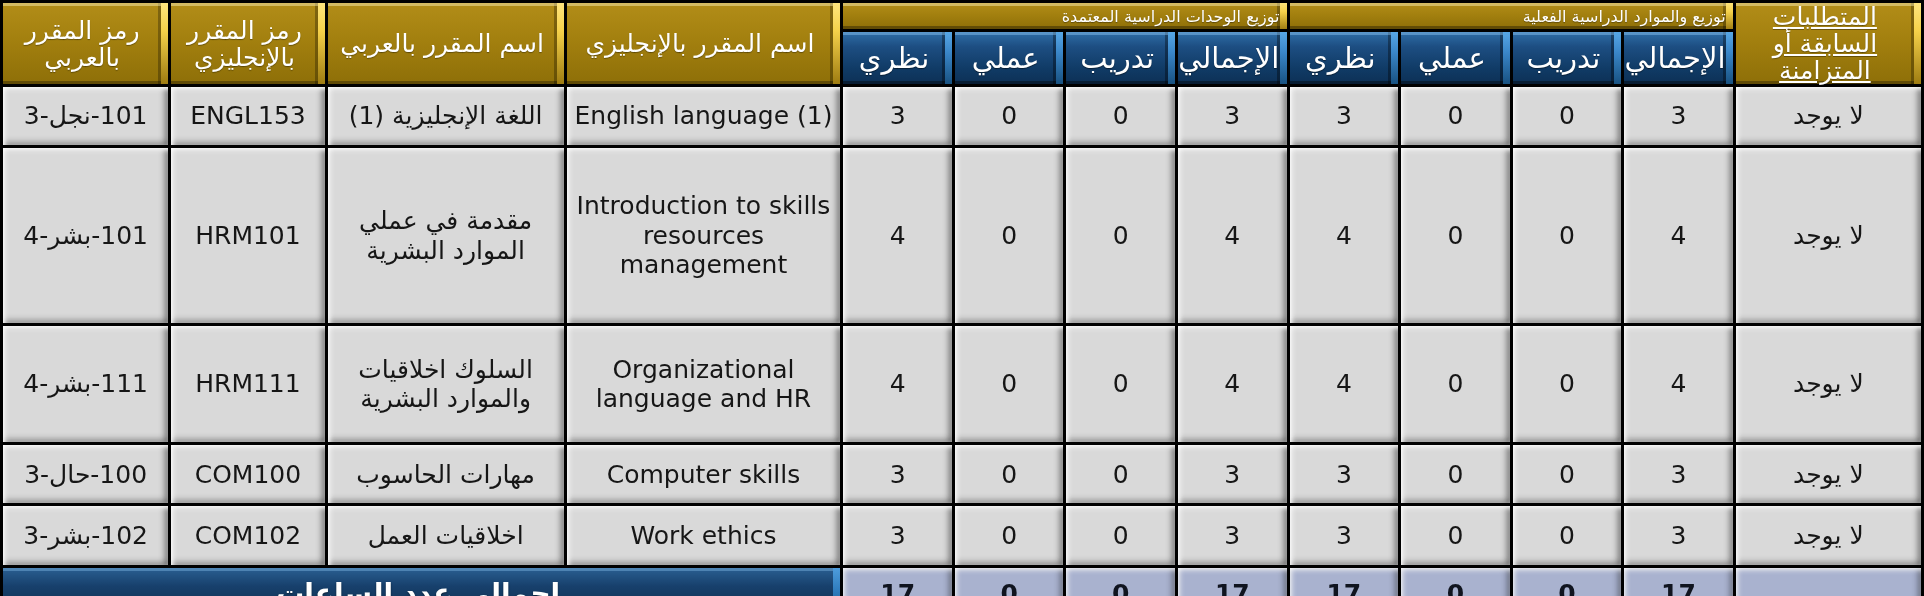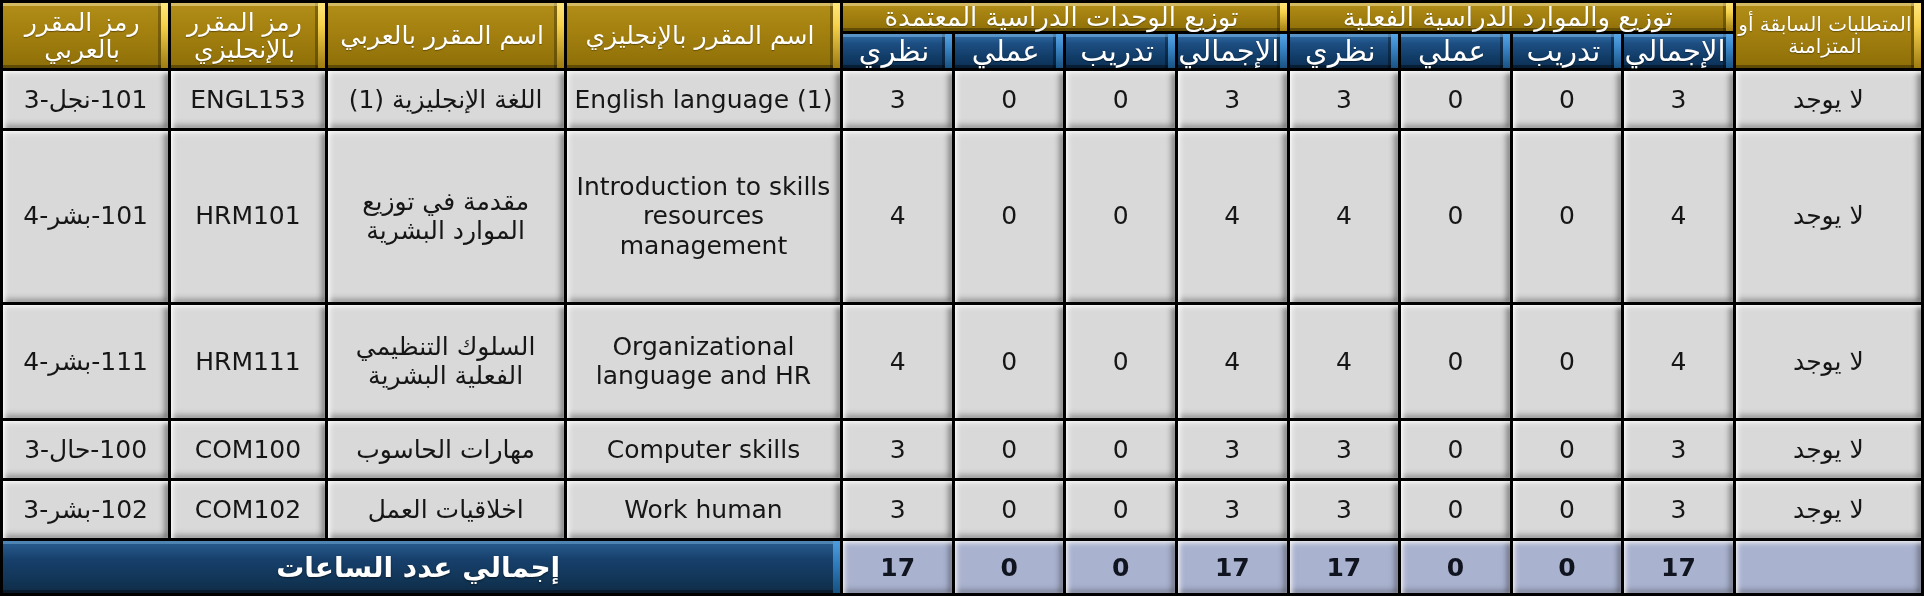--- a/index.html
+++ b/index.html
@@ -36,22 +36,22 @@
     border-right:7px solid;
     border-image:linear-gradient(180deg,#ffe680 0%,#f5d14a 35%,#9c7a10 100%) 1;
     box-shadow:
       inset 0 3px 0 rgba(255,245,190,.45),
       inset -3px 0 0 rgba(0,0,0,.28),
       inset 0 -3px 0 rgba(0,0,0,.33);
     text-shadow:0 1px 1px rgba(0,0,0,.35);
     letter-spacing:0;
     margin-top:48px;
   }
-  .gold.wide{font-size:26px;}
-  .gold.tall{font-size:20px;}
+  .gold.wide{font-size:16px;text-align:right;}
+  .gold.tall{font-size:25px;text-decoration:underline;}
 
   
   .blue{
     background:linear-gradient(180deg,#2e6ea8 0%,#1d4e82 28%,#103b66 70%,#0d3055 100%);
     color:#ffffff;
     font-size:29px;
     border-right:7px solid;
     border-image:linear-gradient(180deg,#58a8e8 0%,#3a86c8 40%,#17507f 100%) 1;
     box-shadow:
       inset 0 3px 0 rgba(150,205,250,.42),
@@ -174,37 +174,37 @@
         <td class="cell">لا يوجد</td>
         <td class="cell num">4</td>
         <td class="cell num">0</td>
         <td class="cell num">0</td>
         <td class="cell num">4</td>
         <td class="cell num">4</td>
         <td class="cell num">0</td>
         <td class="cell num">0</td>
         <td class="cell num">4</td>
         <td class="cell en">Introduction to skills resources management</td>
-        <td class="cell">مقدمة في توزيع الموارد البشرية</td>
+        <td class="cell">مقدمة في عملي الموارد البشرية</td>
         <td class="cell en">HRM101</td>
         <td class="cell">101-بشر-4</td>
       </tr>
 
       <tr>
         <td class="cell">لا يوجد</td>
         <td class="cell num">4</td>
         <td class="cell num">0</td>
         <td class="cell num">0</td>
         <td class="cell num">4</td>
         <td class="cell num">4</td>
         <td class="cell num">0</td>
         <td class="cell num">0</td>
         <td class="cell num">4</td>
         <td class="cell en">Organizational language and HR</td>
-        <td class="cell">السلوك التنظيمي الفعلية البشرية</td>
+        <td class="cell">السلوك اخلاقيات والموارد البشرية</td>
         <td class="cell en">HRM111</td>
         <td class="cell">111-بشر-4</td>
       </tr>
 
       <tr>
         <td class="cell">لا يوجد</td>
         <td class="cell num">3</td>
         <td class="cell num">0</td>
         <td class="cell num">0</td>
         <td class="cell num">3</td>
@@ -221,21 +221,21 @@
       <tr>
         <td class="cell">لا يوجد</td>
         <td class="cell num">3</td>
         <td class="cell num">0</td>
         <td class="cell num">0</td>
         <td class="cell num">3</td>
         <td class="cell num">3</td>
         <td class="cell num">0</td>
         <td class="cell num">0</td>
         <td class="cell num">3</td>
-        <td class="cell en">Work human</td>
+        <td class="cell en">Work ethics</td>
         <td class="cell">اخلاقيات العمل</td>
         <td class="cell en">COM102</td>
         <td class="cell">102-بشر-3</td>
       </tr>
     </tbody>
 
     <tfoot>
       <tr style="height:52px">
         <td class="total-blank"></td>
         <td class="total-num">17</td>

